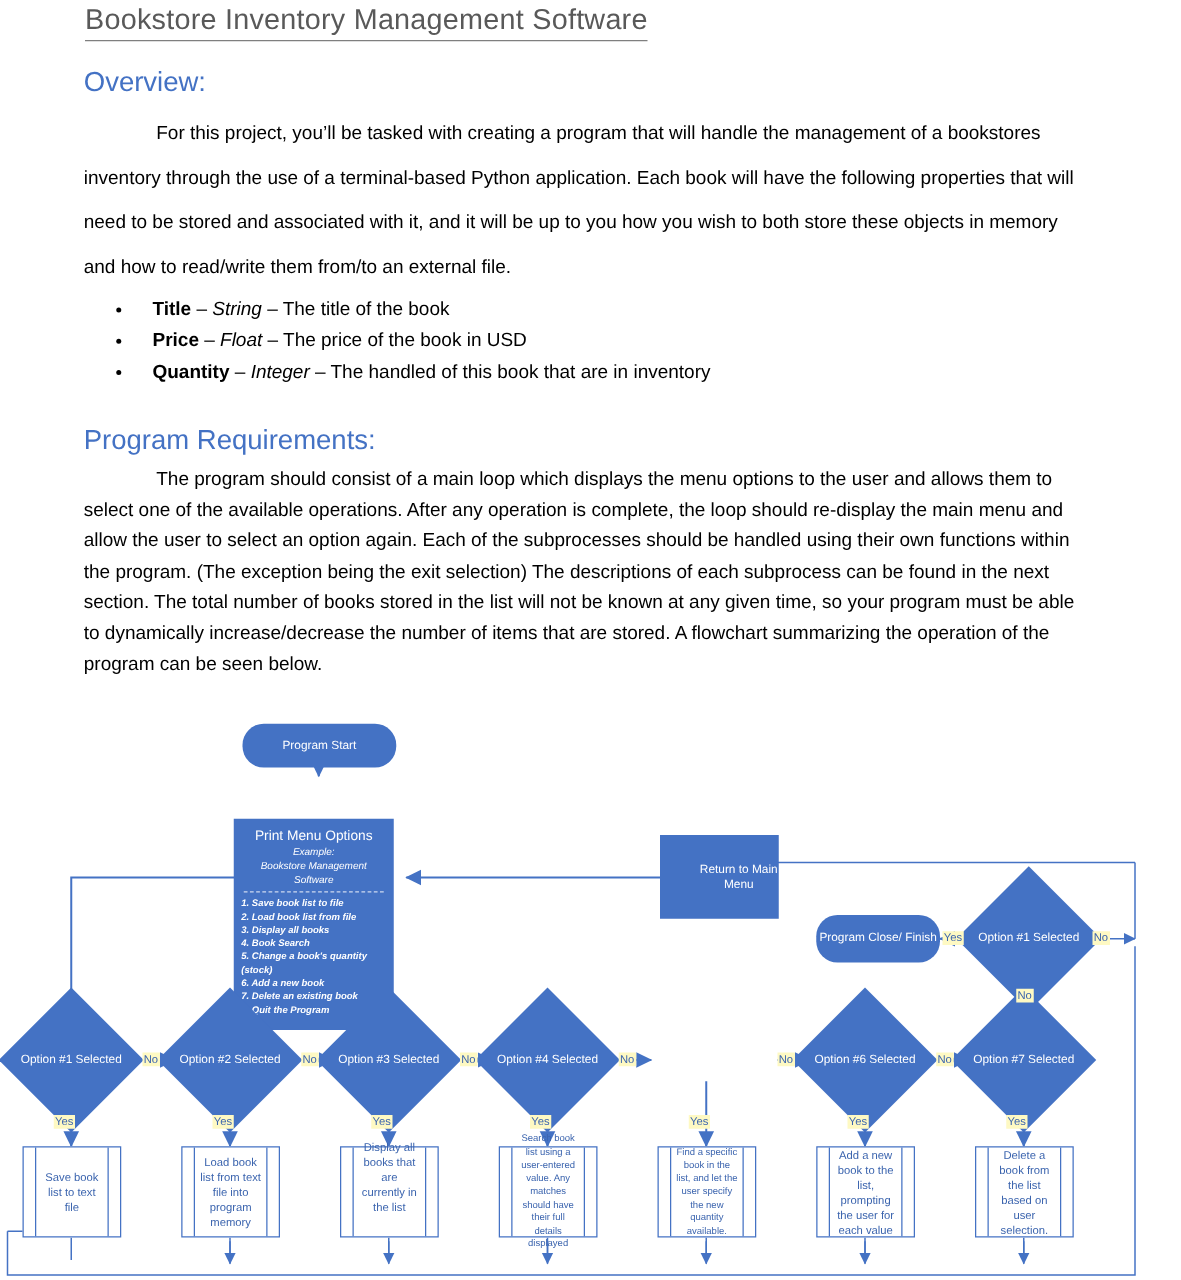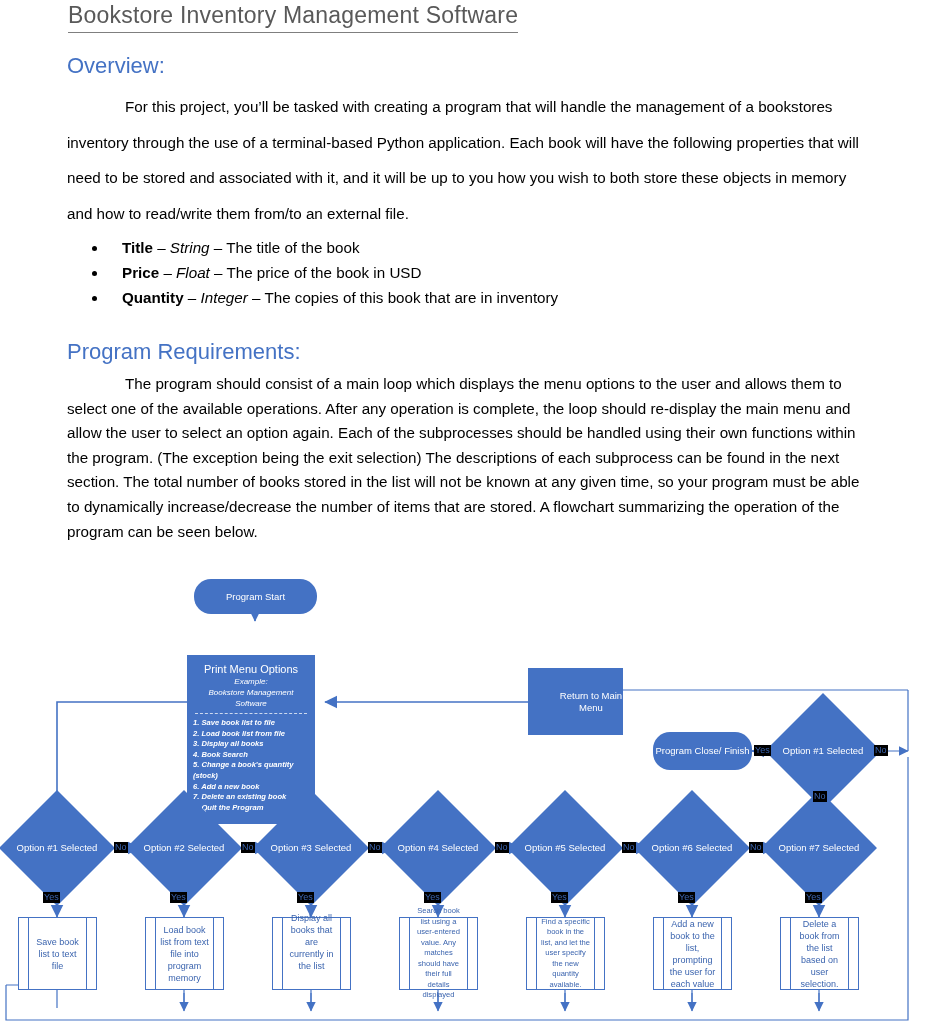--- a/index.html
+++ b/index.html
@@ -94,37 +94,37 @@
   }
   .menubox .mtitle{font-size:11px;text-align:center;line-height:14px;}
   .menubox .mex{font-size:8px;font-style:italic;text-align:center;line-height:11px;}
   .menubox .msub{font-size:8px;font-style:italic;text-align:center;line-height:11px;}
   .menubox .mrule{border-top:1px dashed #cdd9ef;margin:4px 2px 4px 2px;height:0;}
   .menubox .mitem{font-size:7.6px;font-style:italic;line-height:10.6px;font-weight:bold;}
   .menubox .mprompt{font-size:7.6px;font-style:italic;line-height:10.6px;margin-top:11px;font-weight:bold;}
 
   .edge-label{
     position:absolute;font-size:9px;color:#3B64AE;z-index:4;
-    background:#000000;padding:0 1px;line-height:11px;
+    background:#fef9c3;padding:0 1px;line-height:11px;
   }
 </style>
 </head>
 <body>
 
 <div class="doc">
 
   <div class="page-title">Bookstore Inventory Management Software</div>
 
   <div class="h2" id="h-overview">Overview:</div>
   <div class="para" id="p-overview">For this project, you’ll be tasked with creating a program that will handle the management of a bookstores inventory through the use of a terminal-based Python application. Each book will have the following properties that will need to be stored and associated with it, and it will be up to you how you wish to both store these objects in memory and how to read/write them from/to an external file.</div>
 
   <ul class="props">
     <li><b>Title</b> – <i>String</i> – <span>The title of the book</span></li>
     <li><b>Price</b> – <i>Float</i> – <span>The price of the book in USD</span></li>
-    <li><b>Quantity</b> – <i>Integer</i> – <span>The copies of this book that are in inventory</span></li>
+    <li><b>Quantity</b> – <i>Integer</i> – <span>The handled of this book that are in inventory</span></li>
   </ul>
 
   <div class="h2" id="h-reqs">Program Requirements:</div>
   <div class="para" id="p-reqs">The program should consist of a main loop which displays the menu options to the user and allows them to select one of the available operations. After any operation is complete, the loop should re-display the main menu and allow the user to select an option again. Each of the subprocesses should be handled using their own functions within the program. (The exception being the exit selection) The descriptions of each subprocess can be found in the next section. The total number of books stored in the list will not be known at any given time, so your program must be able to dynamically increase/decrease the number of items that are stored. A flowchart summarizing the operation of the program can be seen below.</div>
 
   <div class="flow">
 
     <svg width="945" height="459">
       <defs>
         <marker id="ah" markerWidth="9" markerHeight="9" refX="7.5" refY="4.5" orient="auto">
@@ -228,24 +228,20 @@
       <div class="dlabel">Option #2 Selected</div>
     </div>
     <div class="node diamond" style="left:270px;top:242px;width:82px;height:82px;">
       <div class="dshape"></div>
       <div class="dlabel">Option #3 Selected</div>
     </div>
     <div class="node diamond" style="left:397px;top:242px;width:82px;height:82px;">
       <div class="dshape"></div>
       <div class="dlabel">Option #4 Selected</div>
     </div>
-    <div class="node diamond" style="left:524px;top:242px;width:82px;height:82px;">
-      <div class="dshape"></div>
-      <div class="dlabel">Option #5 Selected</div>
-    </div>
     <div class="node diamond" style="left:651px;top:242px;width:82px;height:82px;">
       <div class="dshape"></div>
       <div class="dlabel">Option #6 Selected</div>
     </div>
     <div class="node diamond" style="left:778px;top:242px;width:82px;height:82px;">
       <div class="dshape"></div>
       <div class="dlabel">Option #7 Selected</div>
     </div>
 
     <div class="edge-label" style="left:114px;top:277px;">No</div>

